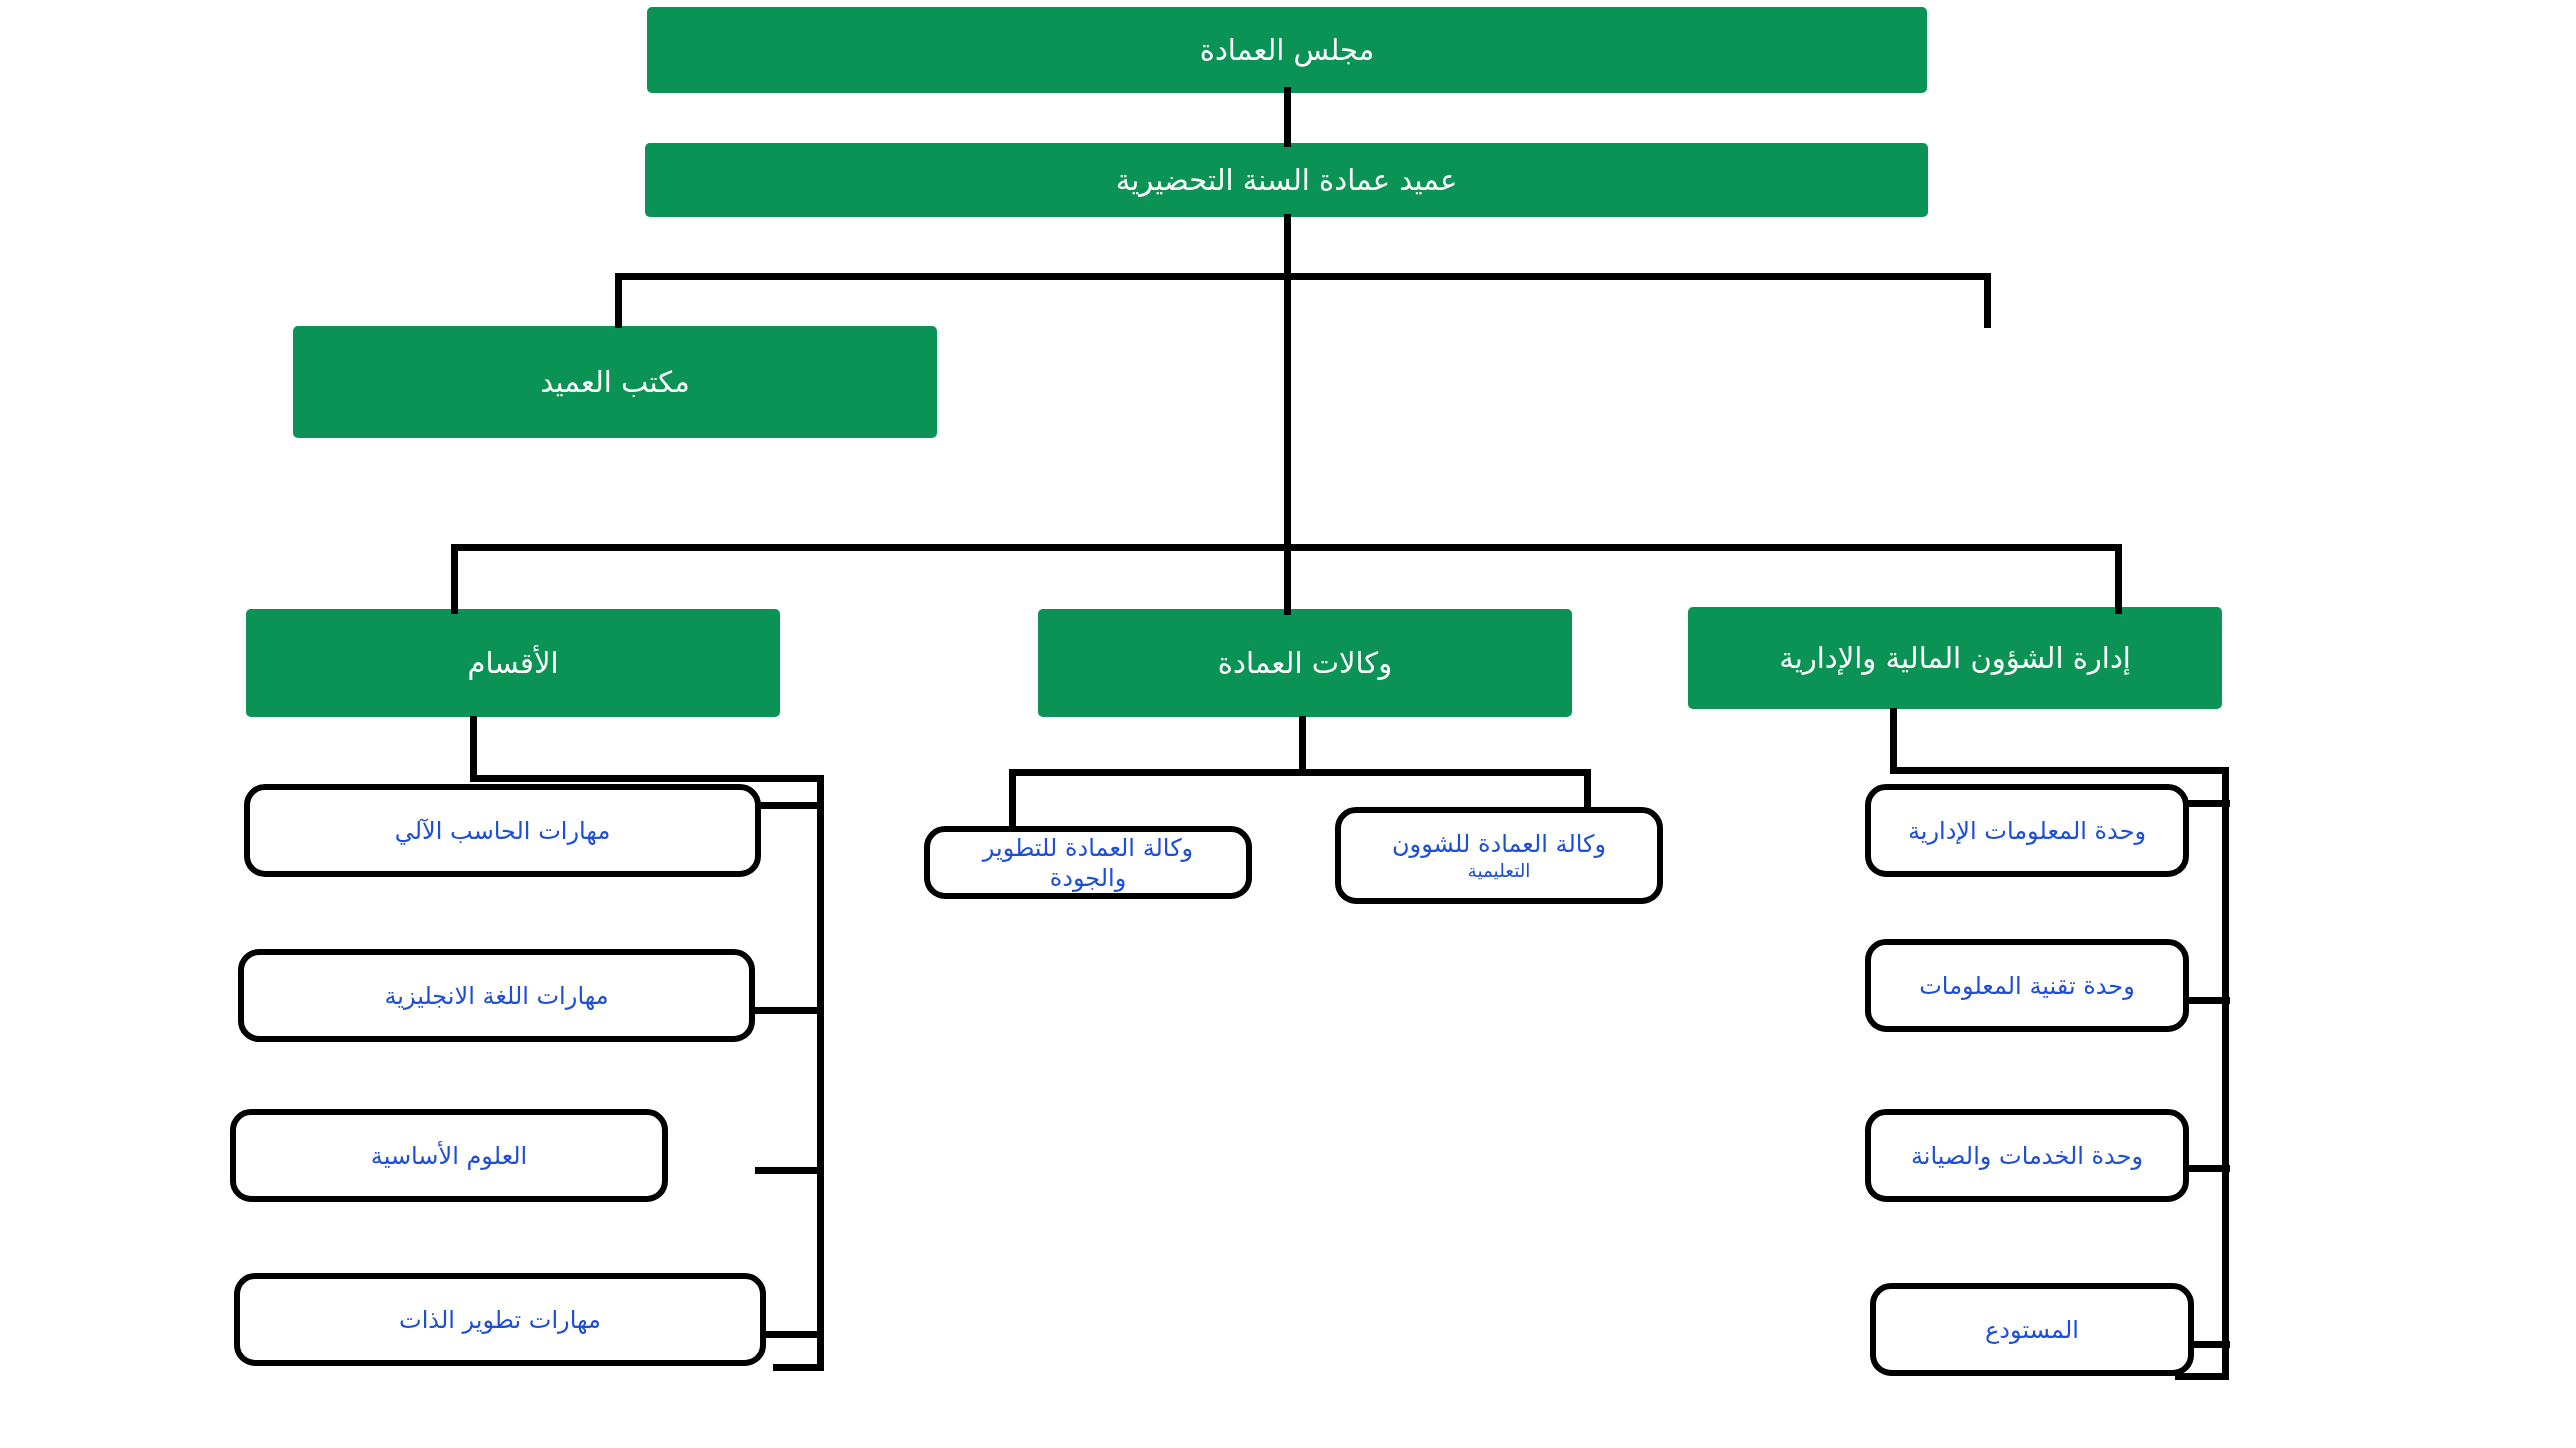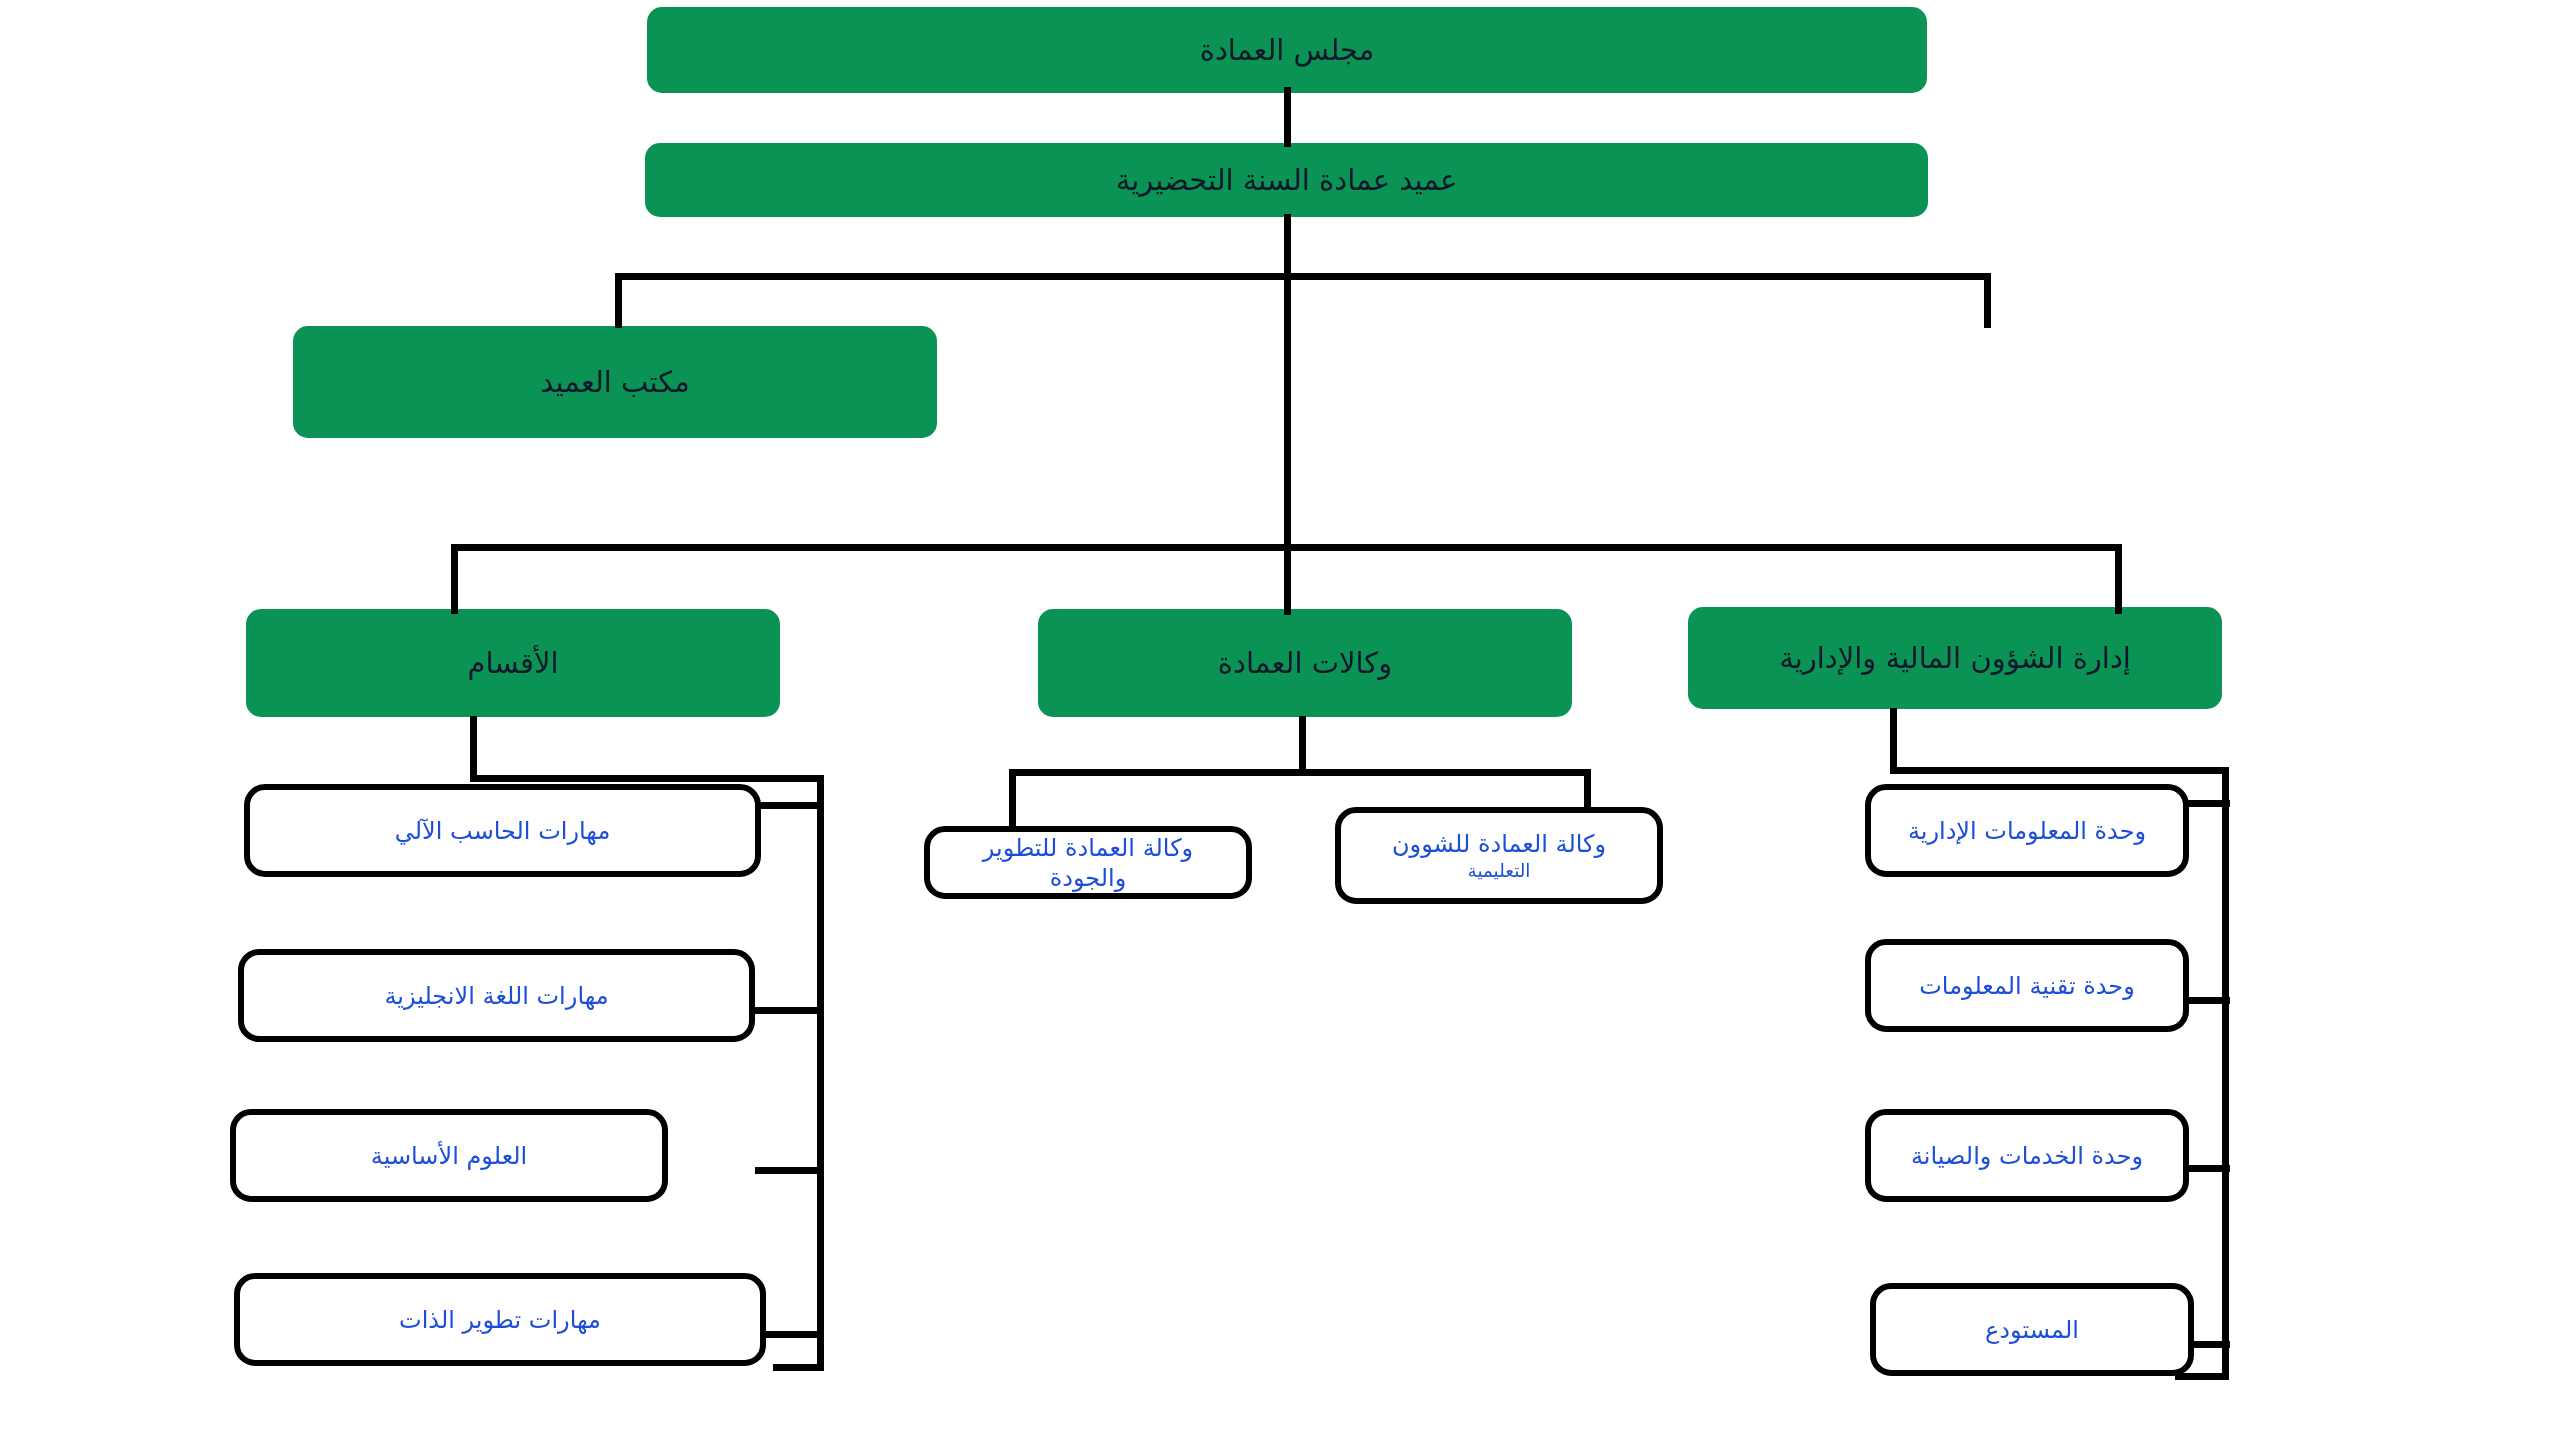--- a/index.html
+++ b/index.html
@@ -24,22 +24,22 @@
     display: flex;
     align-items: center;
     justify-content: center;
     text-align: center;
     line-height: 1.25;
   }
 
   
   .node.green {
     background: #0b9355;
-    color: #0f172a;
-    border-radius: 15px;
+    color: #ffffff;
+    border-radius: 5px;
     font-size: 29px;
     font-weight: 400;
     padding: 3.9px 13.5px;
   }
 
   
   .node.white {
     background: #ffffff;
     color: #1d4ed8;
     border: 6.8px solid #000000;

